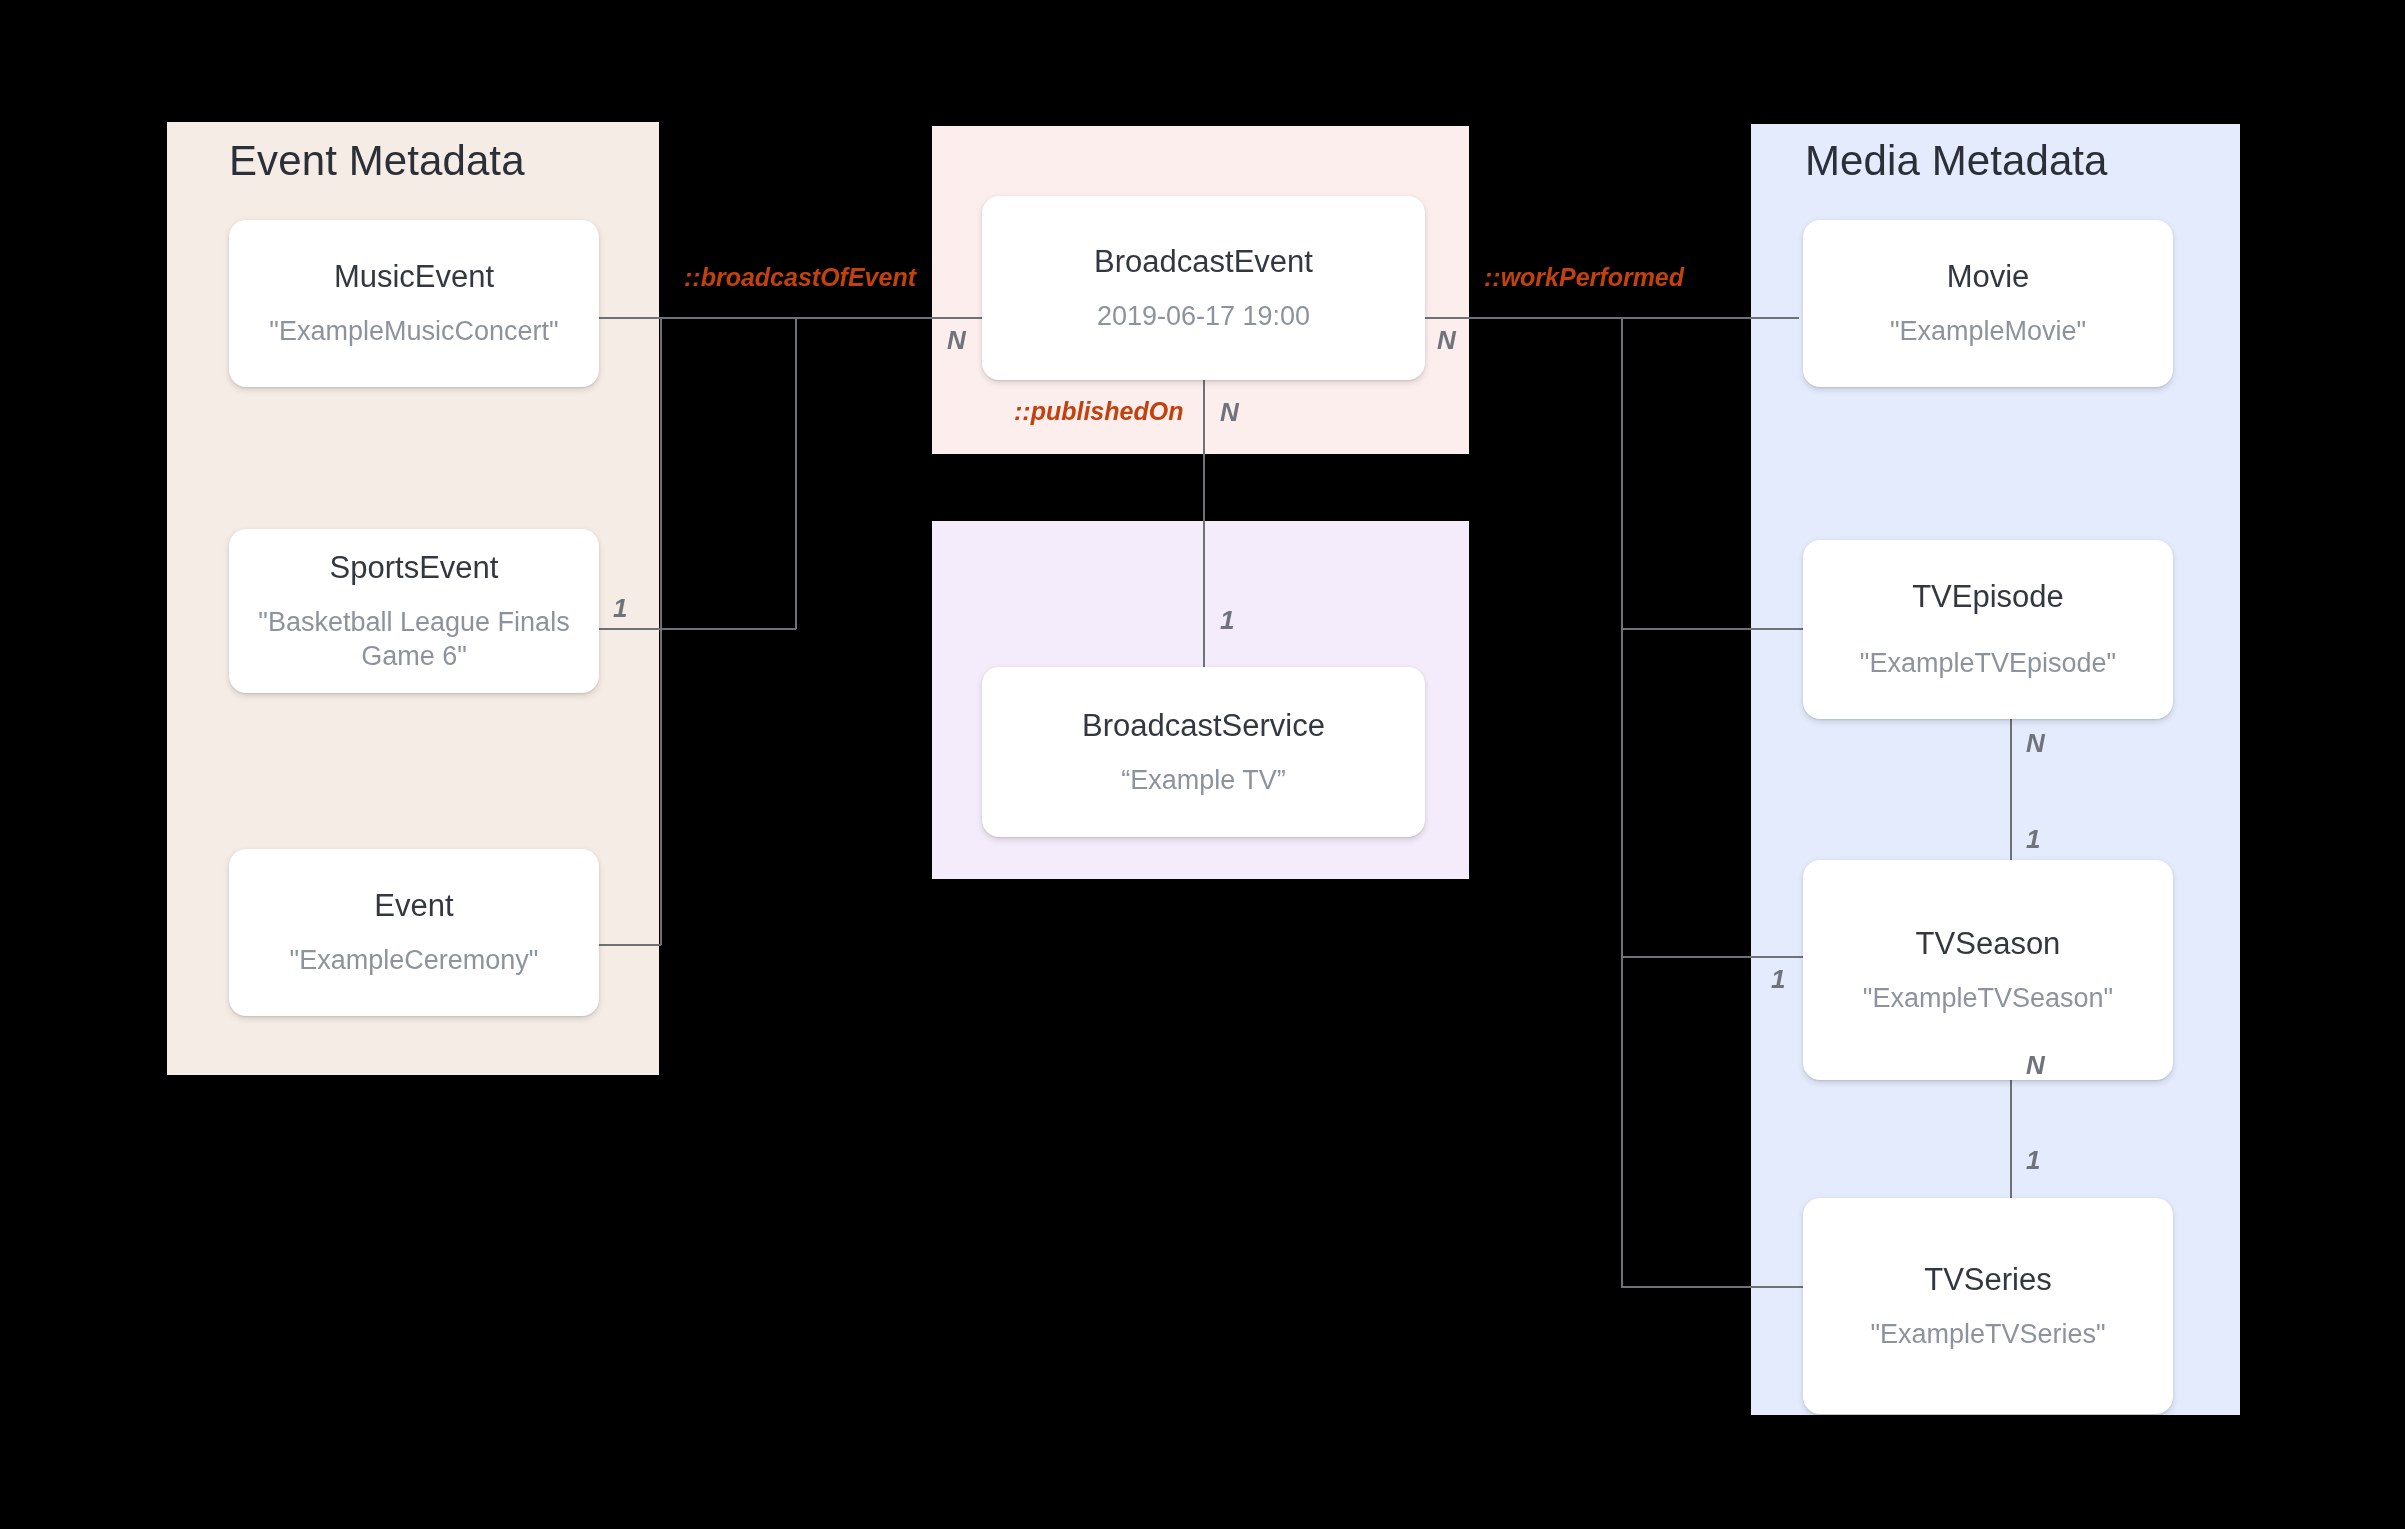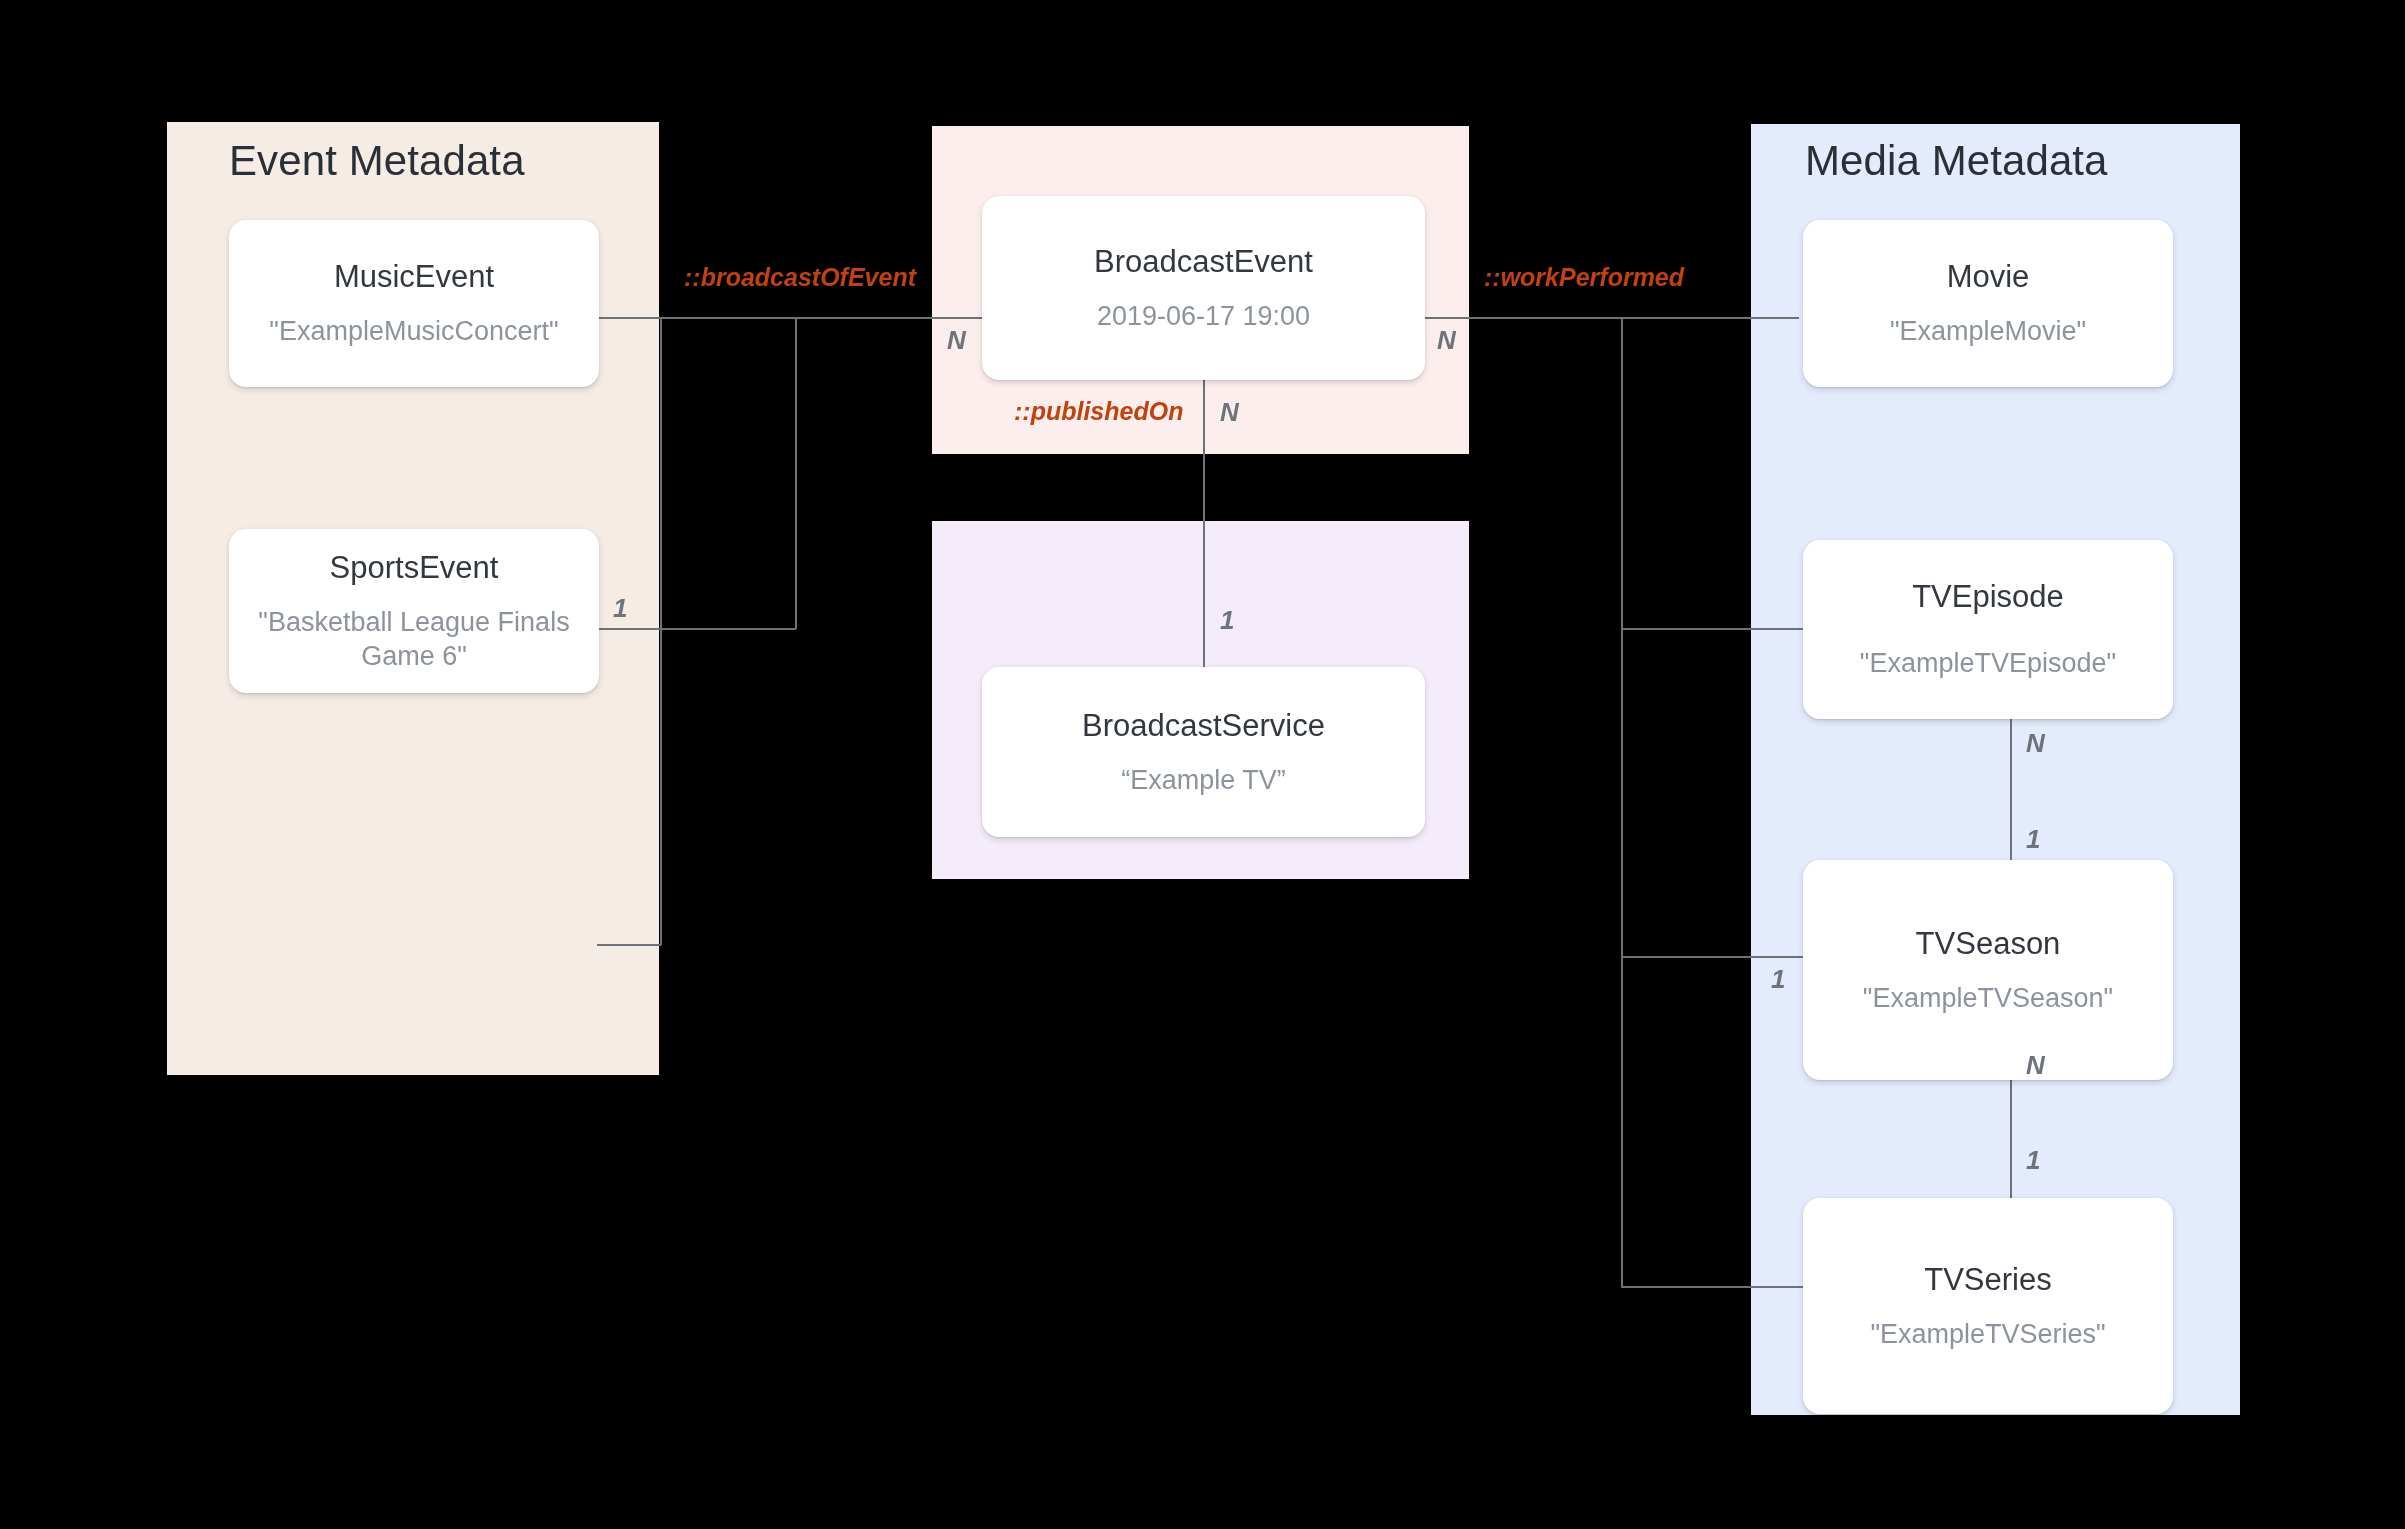--- a/index.html
+++ b/index.html
@@ -76,20 +76,24 @@
   <div class="card" style="left:229px;top:220px;width:370px;height:167px;">
     <div class="card-title">MusicEvent</div>
     <div class="card-sub">"ExampleMusicConcert"</div>
   </div>
 
   <div class="card" style="left:229px;top:529px;width:370px;height:164px;">
     <div class="card-title">SportsEvent</div>
     <div class="card-sub">"Basketball League Finals Game 6"</div>
   </div>
 
+  <div class="card" style="left:229px;top:849px;width:370px;height:167px;">
+    <div class="card-title">Event</div>
+    <div class="card-sub">"ExampleCeremony"</div>
+  </div>
 
   <div class="card" style="left:982px;top:196px;width:443px;height:184px;">
     <div class="card-title">BroadcastEvent</div>
     <div class="card-sub">2019-06-17 19:00</div>
   </div>
 
   <div class="card" style="left:1803px;top:220px;width:370px;height:167px;">
     <div class="card-title">Movie</div>
     <div class="card-sub">"ExampleMovie"</div>
   </div>

